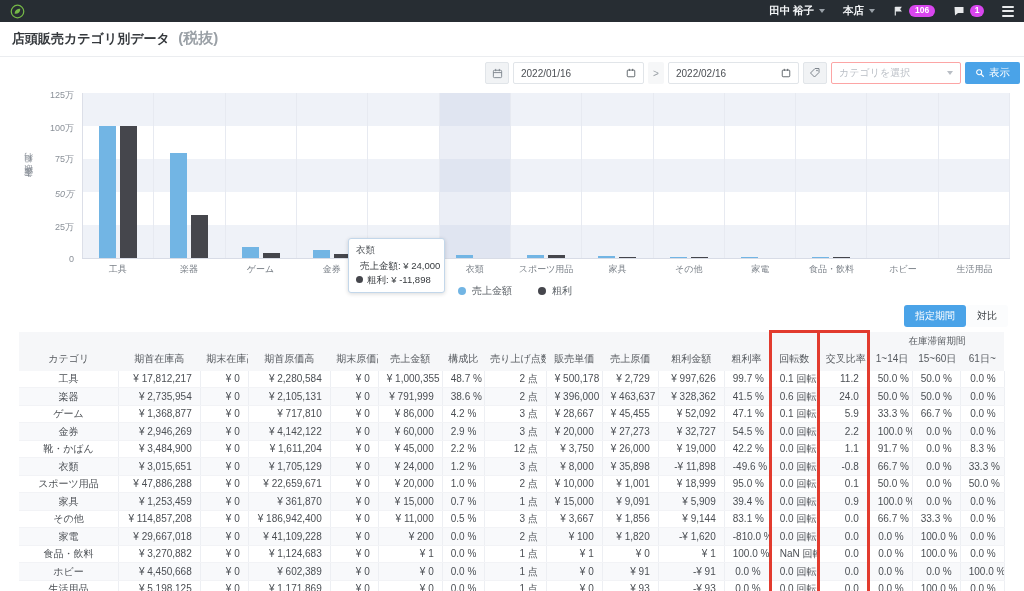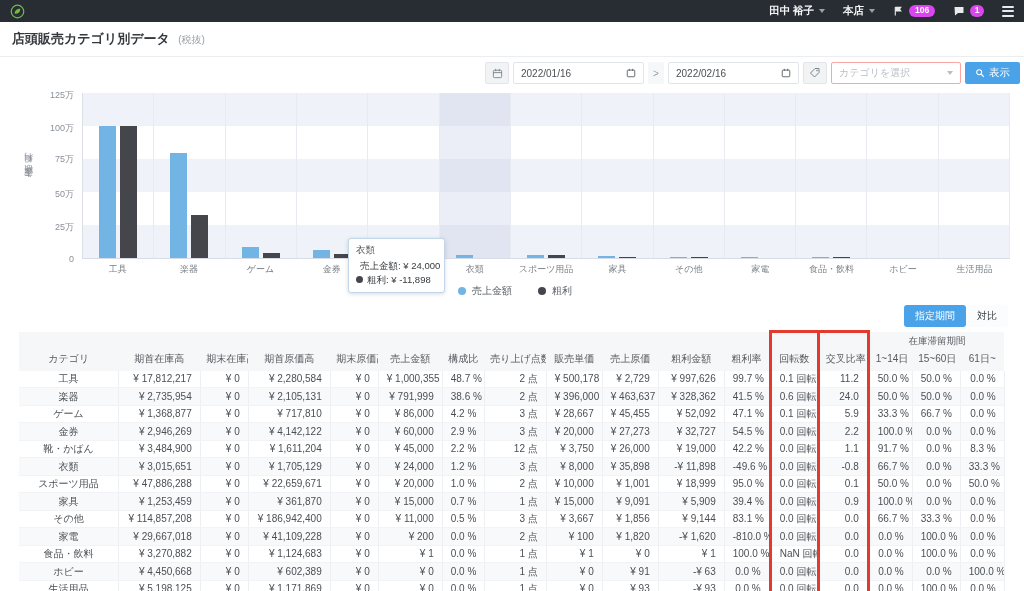--- a/index.html
+++ b/index.html
@@ -15,21 +15,21 @@
   .nav-item { display:flex; align-items:center; gap:5px; color:#f2f4f6; font-size:10.5px; font-weight:bold; cursor:pointer; }
   .chev { width:0; height:0; border-left:3.5px solid transparent; border-right:3.5px solid transparent; border-top:4px solid #9aa1a8; }
   .badge { background:#d946ef; color:#fff; font-size:8.5px; font-weight:bold; border-radius:9px; padding:1.5px 6px; line-height:1.1; }
   .badge.round { padding:1.5px 4.5px; }
   .navicon { display:flex; align-items:center; color:#e8eaec; }
   .burger { display:flex; flex-direction:column; gap:2.5px; cursor:pointer; }
   .burger span { display:block; width:12px; height:2px; background:#e8eaec; border-radius:1px; }
   
   .pagehead { padding:7px 12px 8px; border-bottom:1px solid #ebedf0; }
   .pagehead h1 { font-size:13px; color:#35393d; display:inline; font-weight:bold; }
-  .pagehead .suffix { font-size:10px; color:#9aa0a6; margin-left:4px; }
+  .pagehead .suffix { font-size:15px; color:#9aa0a6; margin-left:4px;font-weight:bold; }
   
   .controls { display:flex; justify-content:flex-end; align-items:center; gap:4px; padding:5px 4px 5px 0; }
   .ctl { height:22px; font-size:10px;justify-content:flex-end; }
   .icon-btn { width:24px; display:flex; align-items:center; justify-content:center; background:#f1f3f5; border:1px solid #e1e5e9; border-radius:2px; color:#7d848c; cursor:pointer; }
   .date-input { width:131px; background:#fff; border:1px solid #e1e5e9; border-radius:2px; display:flex; align-items:center; padding:0 7px; color:#4b4f54; cursor:pointer; }
   .date-input .cal { margin-left:auto; color:#5a6066; }
   .sep { width:16px; display:flex; align-items:center; justify-content:center; color:#9aa0a6; font-size:10px; background:#f6f7f8; border-radius:2px; }
   .select { width:130px; background:#fff; border:1px solid #fca5a5; border-radius:2px; display:flex; align-items:center; padding:0 7px; color:#b9bec5; cursor:pointer; }
   .select .chev { margin-left:auto; border-top-color:#b9bec5; }
   .show-btn { background:#4aa3e8; color:#fff; border:none; border-radius:2px; padding:0 10px; display:flex; align-items:center; gap:4px; font-size:10.5px; cursor:pointer; }
@@ -175,21 +175,21 @@
 </div>
 
 <section class="chart-wrap">
   <div class="chart-row">
     <div class="y-axis">
       <div class="ylabel">売上金額 / 粗利</div>
       <div id="yticks">
           <span class="ytick" style="top: -4px;">125万</span>
           <span class="ytick" style="top: 29px;">100万</span>
           <span class="ytick" style="top: 60px;">75万</span>
-          <span class="ytick" style="top: 95px;">50万</span>
+          <span class="ytick" style="top: 95px; font-style: italic;">50万</span>
           <span class="ytick" style="top: 128px;">25万</span>
           <span class="ytick" style="top: 161px;">0</span>
         </div>
     </div>
     <div class="plot" id="plot">
         <div class="cgroup">
           <div class="bar" style="height: 132px; background: rgb(114, 181, 228);"></div>
           <div class="bar" style="height: 132px; background: rgb(69, 70, 76);"></div>
         </div>
         <div class="cgroup">
@@ -544,21 +544,21 @@
         <td class="cat">ホビー</td>
         <td class="num">¥ 4,450,668</td>
         <td class="num">¥ 0</td>
         <td class="num">¥ 602,389</td>
         <td class="num">¥ 0</td>
         <td class="num">¥ 0</td>
         <td class="num">0.0 %</td>
         <td class="num">1 点</td>
         <td class="num">¥ 0</td>
         <td class="num">¥ 91</td>
-        <td class="num">-¥ 63</td>
+        <td class="num">-¥ 91</td>
         <td class="num">0.0 %</td>
         <td class="num red-l red-r">0.0 回転</td>
         <td class="num red-l red-r">0.0</td>
         <td class="num">0.0 %</td>
         <td class="num">0.0 %</td>
         <td class="num">100.0 %</td>
       </tr>
       <tr>
         <td class="cat">生活用品</td>
         <td class="num">¥ 5,198,125</td>

